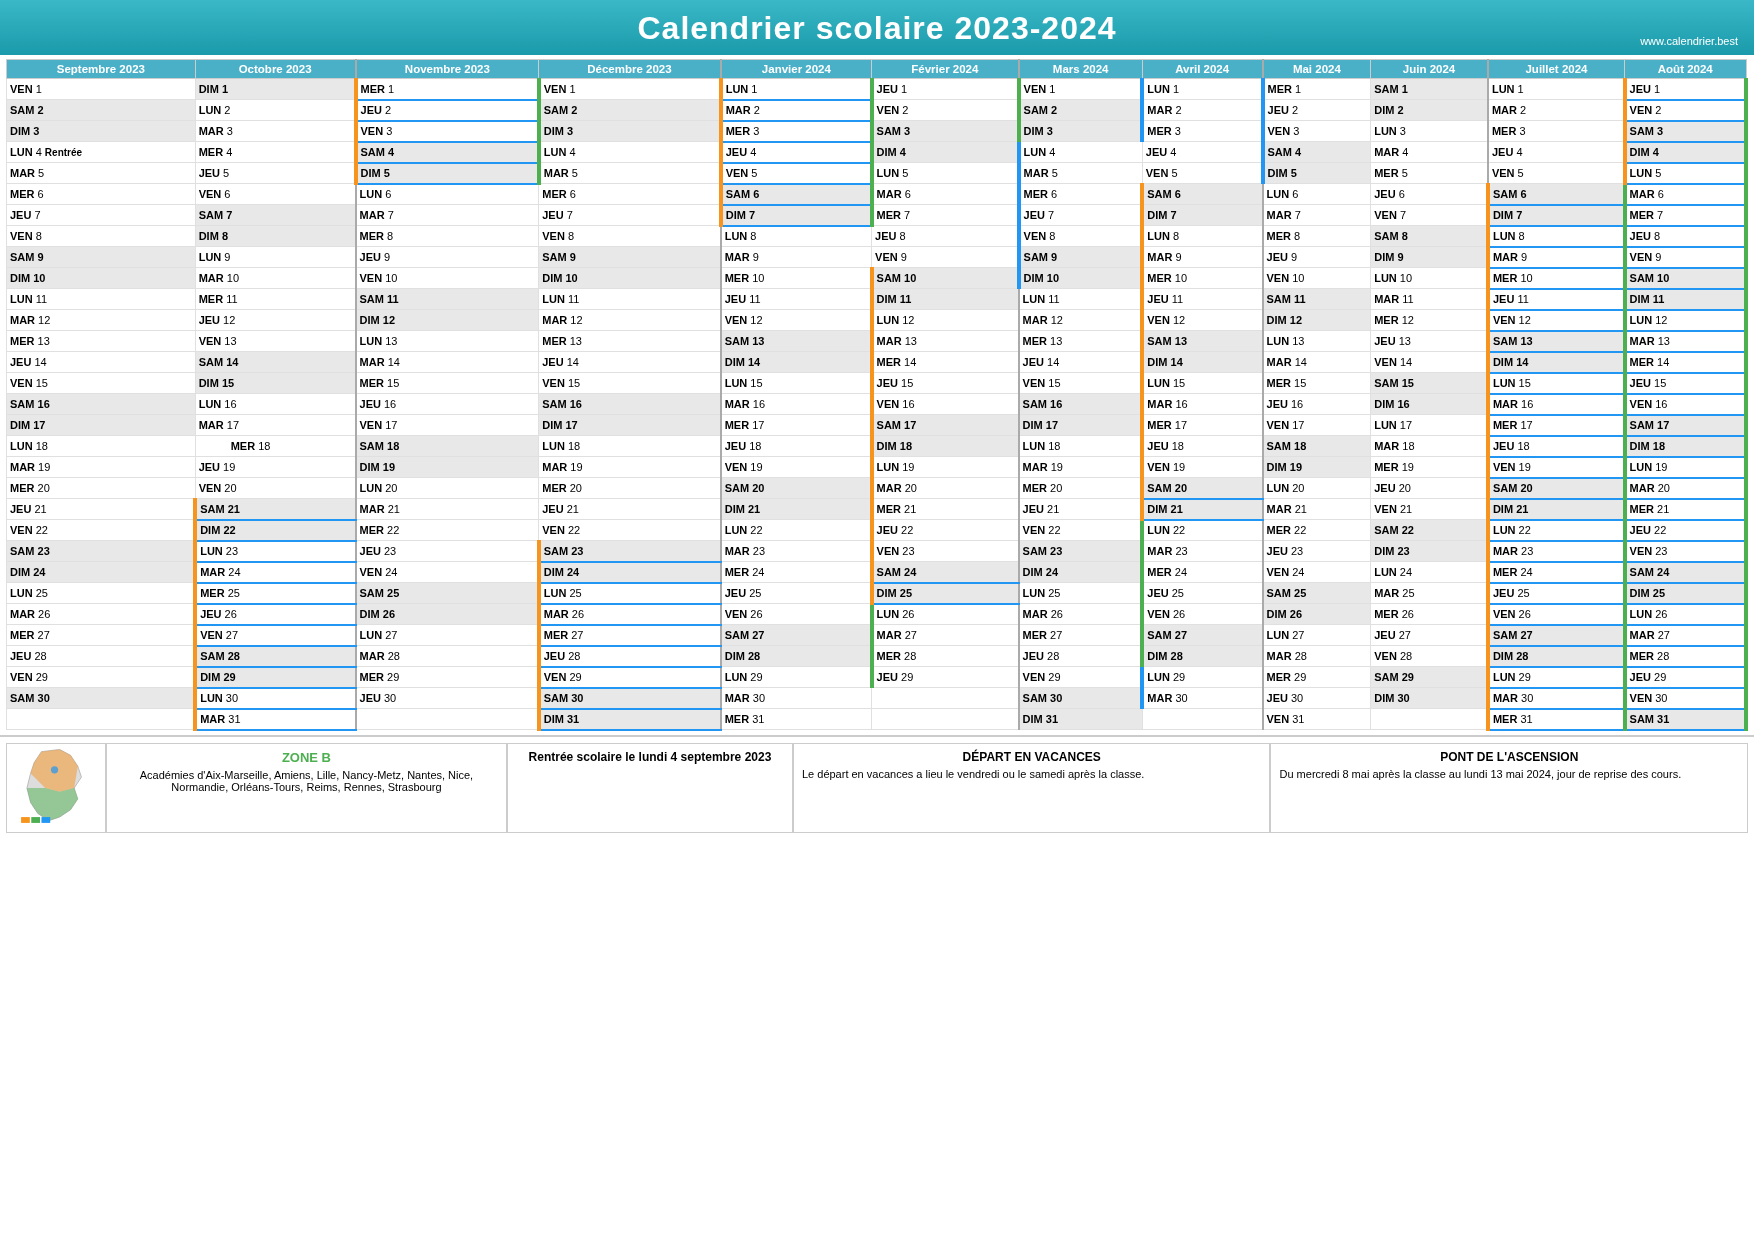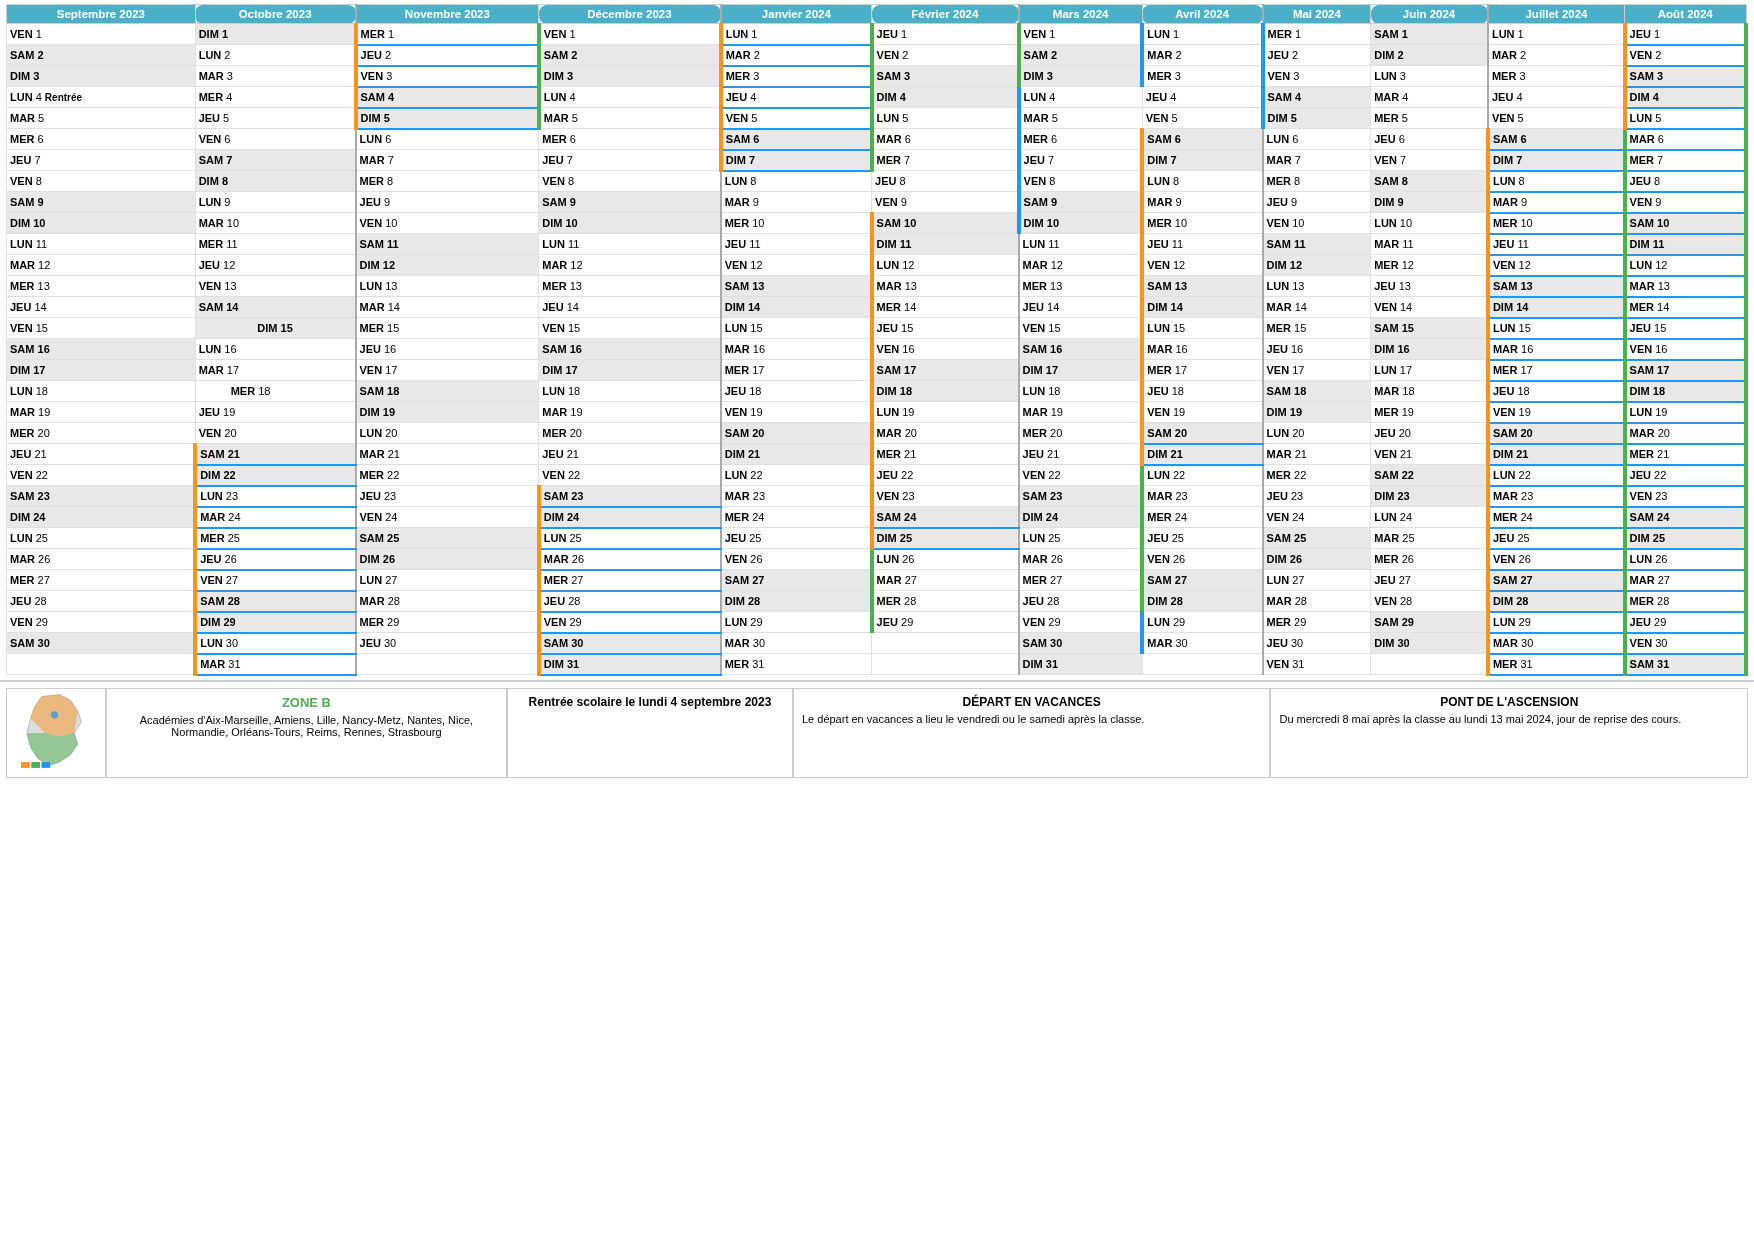--- a/index.html
+++ b/index.html
@@ -125,27 +125,31 @@
       flex: 1.2;
       border: 1px solid #ccc;
       padding: 6px 8px;
       font-size: 11px;
     }
     .footer-ascension h3 { font-size: 12px; font-weight: bold; text-align: center; margin-bottom: 4px; }
 
     .map-svg { width: 80px; height: 80px; }
 
     
-    .month-sep { border-right: 2px solid #aaa !important; border-radius: 8px; }
+    .month-sep { border-right: 2px solid #aaa !important; }
   </style>
 </head>
 <body>
 
 <div id="app">
 
+  <div class="header">
+    <h1>Calendrier scolaire 2023-2024</h1>
+    <span class="website">www.calendrier.best</span>
+  </div>
 
   <div class="cal-wrapper">
     <table class="cal">
       <thead>
         <tr>
           <th class="th-sep2023">Septembre 2023</th>
           <th class="th-oct2023 month-sep">Octobre 2023</th>
           <th class="th-nov2023">Novembre 2023</th>
           <th class="th-dec2023 month-sep">Décembre 2023</th>
           <th class="th-jan2024">Janvier 2024</th>
@@ -350,21 +354,21 @@
             <td style="border-left: 4px solid rgb(247, 148, 29); border-right: 2px solid rgb(170, 170, 170);"><b>MER</b> 14</td>
             <td><b>JEU</b> 14</td>
             <td class="weekend" style="border-left: 4px solid rgb(247, 148, 29); border-right: 2px solid rgb(170, 170, 170);"><b>DIM</b> 14</td>
             <td><b>MAR</b> 14</td>
             <td style="border-right: 2px solid rgb(170, 170, 170); margin-left: 20px;"><b>VEN</b> 14</td>
             <td class="weekend" style="border-left: 4px solid rgb(247, 148, 29); border-right: 4px solid rgb(76, 175, 80); border-bottom: 2px solid rgb(33, 150, 243);"><b>DIM</b> 14</td>
             <td style="border-left: 4px solid rgb(247, 148, 29); border-right: 4px solid rgb(76, 175, 80); border-bottom: 2px solid rgb(33, 150, 243);"><b>MER</b> 14</td>
           </tr>
           <tr>
             <td><b>VEN</b> 15</td>
-            <td class="weekend" style="border-right: 2px solid rgb(170, 170, 170); text-align: center;"><b>DIM</b> 15</td>
+            <td class="weekend" style="border-right: 2px solid rgb(170, 170, 170);"><b>DIM</b> 15</td>
             <td><b>MER</b> 15</td>
             <td style="border-right: 2px solid rgb(170, 170, 170);"><b>VEN</b> 15</td>
             <td><b>LUN</b> 15</td>
             <td style="border-left: 4px solid rgb(247, 148, 29); border-right: 2px solid rgb(170, 170, 170);"><b>JEU</b> 15</td>
             <td><b>VEN</b> 15</td>
             <td style="border-left: 4px solid rgb(247, 148, 29); border-right: 2px solid rgb(170, 170, 170);"><b>LUN</b> 15</td>
             <td><b>MER</b> 15</td>
             <td class="weekend" style="border-right: 2px solid rgb(170, 170, 170);"><b>SAM</b> 15</td>
             <td style="border-left: 4px solid rgb(247, 148, 29); border-right: 4px solid rgb(76, 175, 80); border-bottom: 2px solid rgb(33, 150, 243);"><b>LUN</b> 15</td>
             <td style="border-left: 4px solid rgb(247, 148, 29); border-right: 4px solid rgb(76, 175, 80); border-bottom: 2px solid rgb(33, 150, 243);"><b>JEU</b> 15</td>

